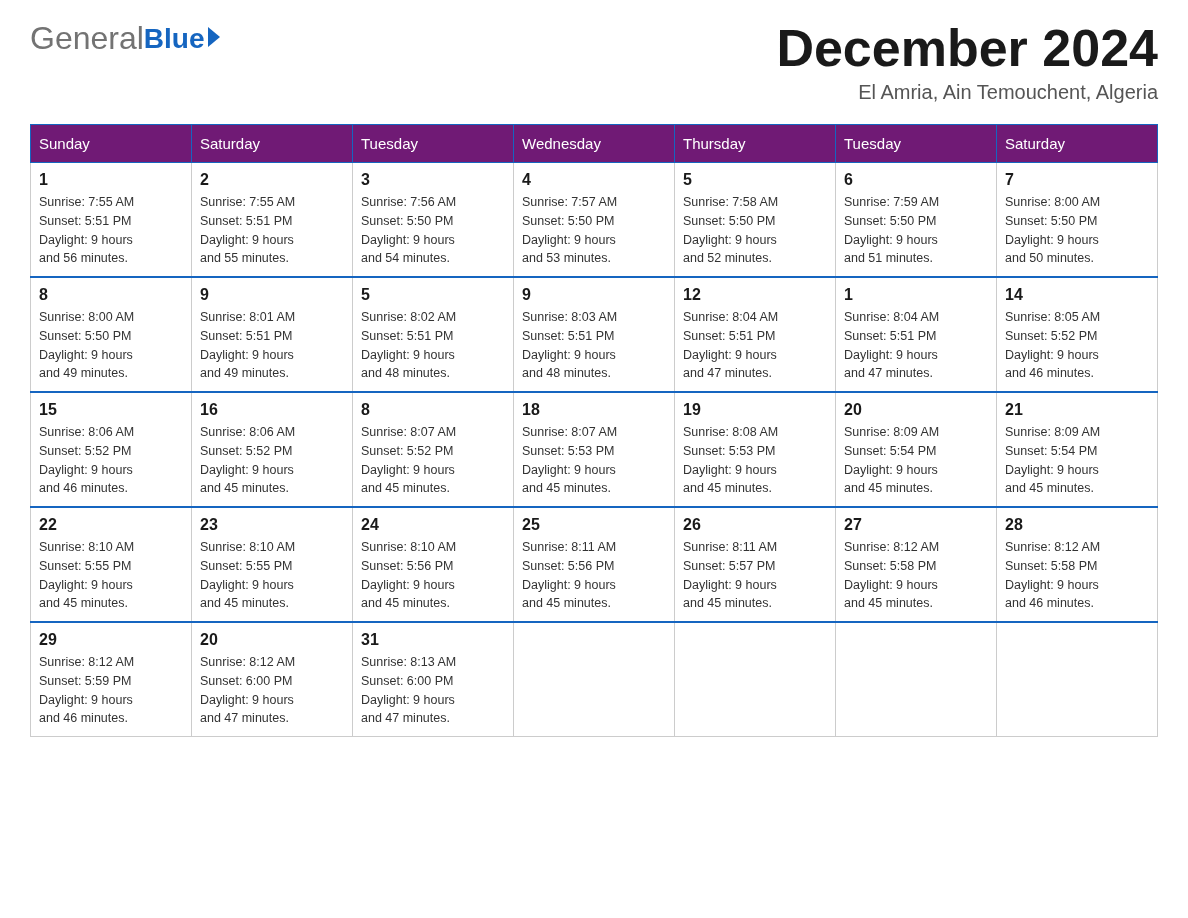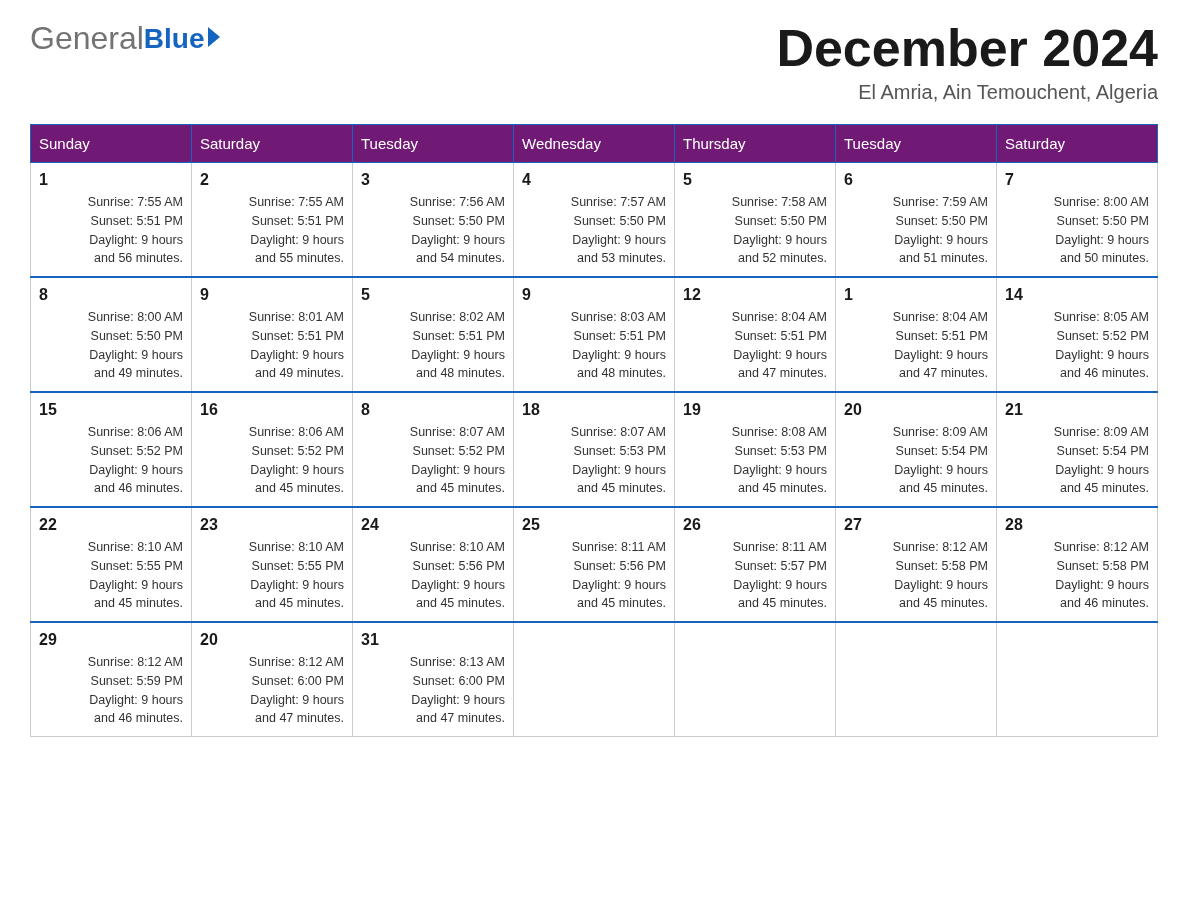--- a/index.html
+++ b/index.html
@@ -84,21 +84,20 @@
     .day-number {
       font-size: 16px;
       font-weight: bold;
       color: #1a1a1a;
       margin-bottom: 4px;
     }
     .day-info {
       font-size: 12.5px;
       color: #333;
       line-height: 1.5;
-      text-align: right;
     }
     .empty-cell {
       background: #fff;
     }
     .row-separator td {
       border-top: 2px solid #1565C0;
     }
   </style>
 </head>
 <body>

